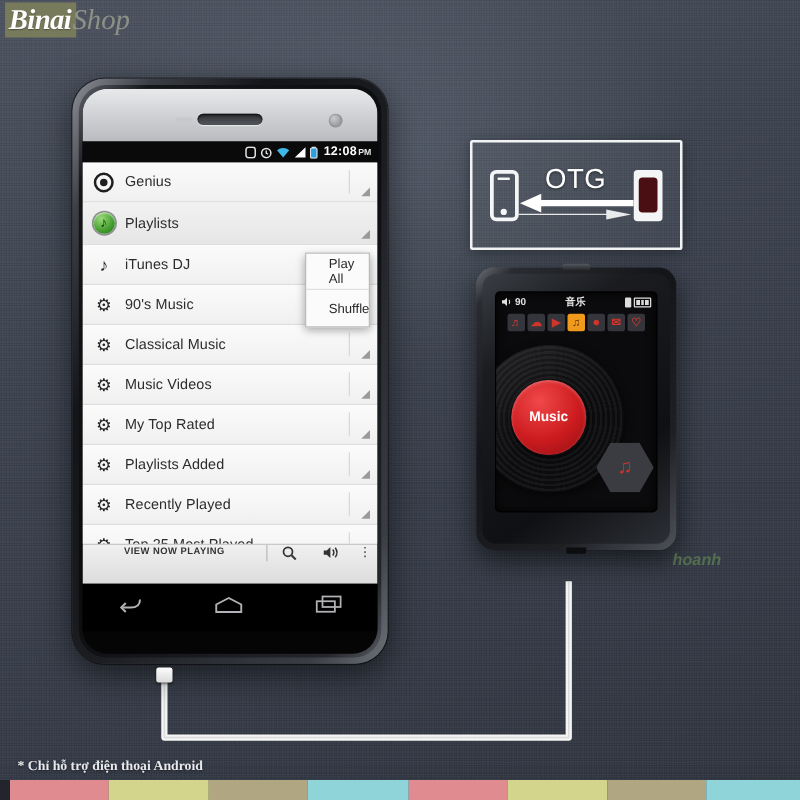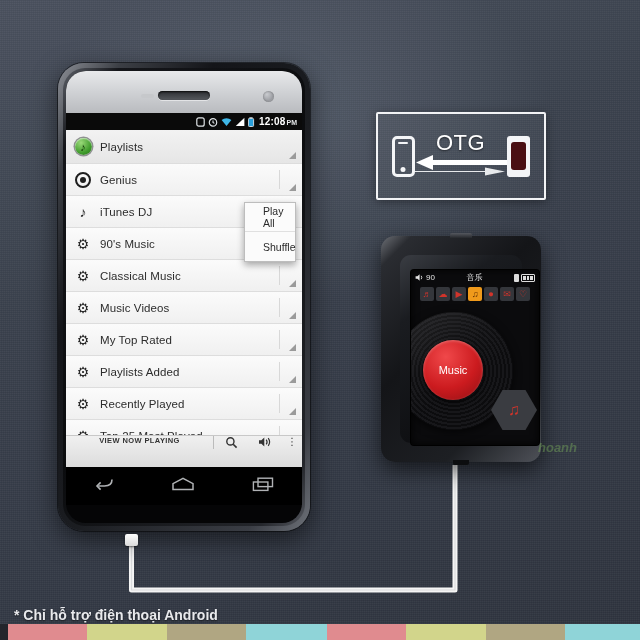--- a/index.html
+++ b/index.html
@@ -39,22 +39,23 @@
   
   .headline{
     position:absolute; left:0; top:34px; width:640px; text-align:center; z-index:6;
     color:#f2f3f5; font-size:11.4px; font-weight:bold; letter-spacing:0.1px;
     text-shadow:0 1px 2px rgba(0,0,0,0.6);
   }
 
   
   .footnote{
     position:absolute; left:14px; top:607px; z-index:6;
-    color:#e8e9ec; font-size:14px; font-weight:bold;
+    color:#e8e9ec; font-size:11px; font-weight:bold;
     text-shadow:0 1px 2px rgba(0,0,0,0.55);
+    font-family:Liberation Serif, serif;
   }
 
   
   .stripes{ position:absolute; left:0; bottom:0; width:640px; height:16px; display:flex; z-index:7; }
   .stripes i{ display:block; height:100%; }
 
   
   .phone{
     position:absolute; left:58px; top:63px; width:252px; height:468px; z-index:4;
     border-radius:26px;
@@ -181,25 +182,26 @@
   .otg-mid{ text-align:center; flex:1; }
   .otg-word{ color:#ffffff; font-size:22px; font-weight:normal; letter-spacing:0.5px; line-height:1; text-shadow:0 1px 2px rgba(0,0,0,0.5); }
   .otg-dev{
     width:27px; height:41px; background:#f4f5f7; border-radius:3px;
     display:flex; align-items:center; justify-content:center;
   }
   .otg-dev-screen{ width:15px; height:28px; background:#4a0f13; border-radius:3px; }
 
   
   .player{
-    position:absolute; left:381px; top:236px; width:160px; height:226px; z-index:4;
+    position:absolute; left:381px; top:214px; width:160px; height:226px; z-index:4;
     border-radius:14px;
     background:linear-gradient(135deg,#6d7076 0%,#2a2c31 8%,#141518 40%,#1d1f23 75%,#4e5158 100%);
     box-shadow:0 8px 22px rgba(0,0,0,0.6);
-    padding:19px;
+    padding:5px;
+    font-weight:bold;
   }
   .player-inner{
     width:100%; height:100%; border-radius:11px; padding:6px;
     background:linear-gradient(145deg,#3a3d43 0%,#1a1c20 25%,#0f1013 70%,#2c2f35 100%);
     position:relative;
   }
   .player-screen{
     position:absolute; left:11px; top:15px; width:128px; height:175px;
     background:#0b0b0d; border-radius:3px; overflow:hidden;
     box-shadow:inset 0 0 8px rgba(0,0,0,0.9), 0 0 0 1px #000;
@@ -257,20 +259,23 @@
   .watermark{
     position:absolute; left:538px; top:440px; z-index:5;
     color:rgba(120,170,90,0.45); font-size:13px; font-style:italic; font-weight:bold;
   }
 </style>
 </head>
 <body>
 
 <div id="root">
 
+  <div class="logo">
+    <span class="logo-binai">Binai</span><span class="logo-shop">Shop</span>
+  </div>
 
 
   <div class="phone">
     <div class="phone-inner">
       <div class="phone-face">
 
         <div class="phone-top">
           <div class="sensor"></div>
           <div class="speaker"></div>
           <div class="frontcam"></div>
@@ -296,34 +301,34 @@
                 <rect x="0.4" y="1.4" width="5.2" height="8.1" rx="1" fill="#2aa0dc" stroke="#dfe3e6" stroke-width="0.9"></rect>
               </svg>
           </span>
           <span>
             <span class="sb-time">12:08</span><span class="sb-ampm">PM</span>
           </span>
         </div>
 
         <div class="applist">
 
+          <div class="row">
+            <span class="row-ico">
+                <span class="ico-genius"></span>
+              </span>
+            <span class="row-lbl">Genius</span>
+            <span class="row-divider"></span>
+            <span class="row-corner"></span>
+          </div>
+
           <div class="row first">
             <span class="row-ico">
                 <span class="ico-playlist"></span>
               </span>
             <span class="row-lbl">Playlists</span>
-            <span class="row-corner"></span>
-          </div>
-
-          <div class="row">
-            <span class="row-ico">
-                <span class="ico-genius"></span>
-              </span>
-            <span class="row-lbl">Genius</span>
-            <span class="row-divider"></span>
             <span class="row-corner"></span>
           </div>
 
           <div class="row">
             <span class="row-ico">
                 <span class="ico-head">♪</span>
               </span>
             <span class="row-lbl">iTunes DJ</span>
             <span class="row-divider"></span>
             <span class="row-corner"></span>

